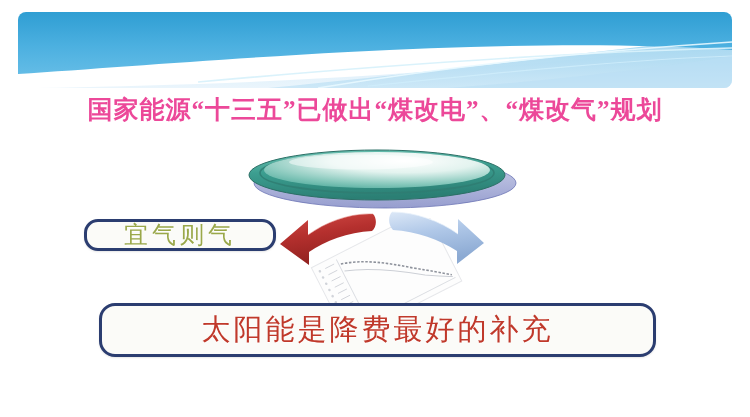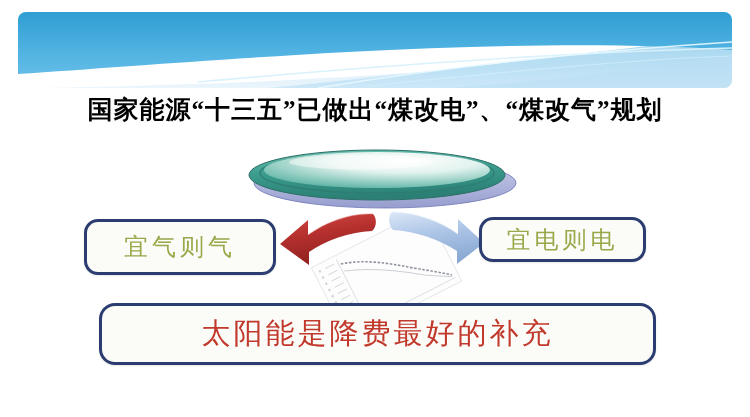--- a/index.html
+++ b/index.html
@@ -34,21 +34,21 @@
   .title {
     position: absolute;
     left: 0;
     top: 93px;
     width: 750px;
     text-align: center;
     font-family: "Liberation Serif", "DejaVu Serif", serif;
     font-size: 25px;
     font-weight: bold;
     letter-spacing: 1px;
-    color: #000000;
+    color: #ec4899;
     white-space: nowrap;
     text-shadow: 0 1px 0 rgba(255,255,255,0.6);
   }
 
   
   .oval-wrap {
     position: absolute;
     left: 243px;
     top: 143px;
     width: 280px;
@@ -106,33 +106,33 @@
     background: #fbfbf8;
     display: flex;
     align-items: center;
     justify-content: center;
     box-shadow: 0 1px 2px rgba(0,0,0,0.10);
   }
   .box-left {
     left: 84px;
     top: 219px;
     width: 192px;
-    height: 56px;
+    height: 32px;
   }
   .box-right {
     left: 479px;
     top: 217px;
     width: 167px;
     height: 45px;
   }
   .box-bottom {
     left: 99px;
     top: 303px;
     width: 557px;
-    height: 62px;
+    height: 54px;
     border-radius: 16px;
   }
   .txt-olive {
     font-family: "Liberation Serif", "DejaVu Serif", serif;
     font-size: 24px;
     color: #9aa84a;
     letter-spacing: 4px;
     text-shadow: 0 1px 0 rgba(255,255,255,0.8);
   }
   .txt-red {
@@ -298,21 +298,18 @@
                C52,34 28,25 5,24
                C0,19 0,10 4,6 Z" fill="url(#gBlue)"></path>
       <path d="M4,6 C27,6 52,15 70,28" fill="none" stroke="#eaf2fb" stroke-width="1" opacity="0.7"></path>
     </svg>
   </div>
 
   <div class="box box-left">
     <span class="txt-olive">宜气则气</span>
   </div>
 
-  <div class="box box-right">
-    <span class="txt-olive">宜电则电</span>
-  </div>
 
   <div class="box box-bottom">
     <span class="txt-red">太阳能是降费最好的补充</span>
   </div>
 
 </div>
 
 </body></html>

